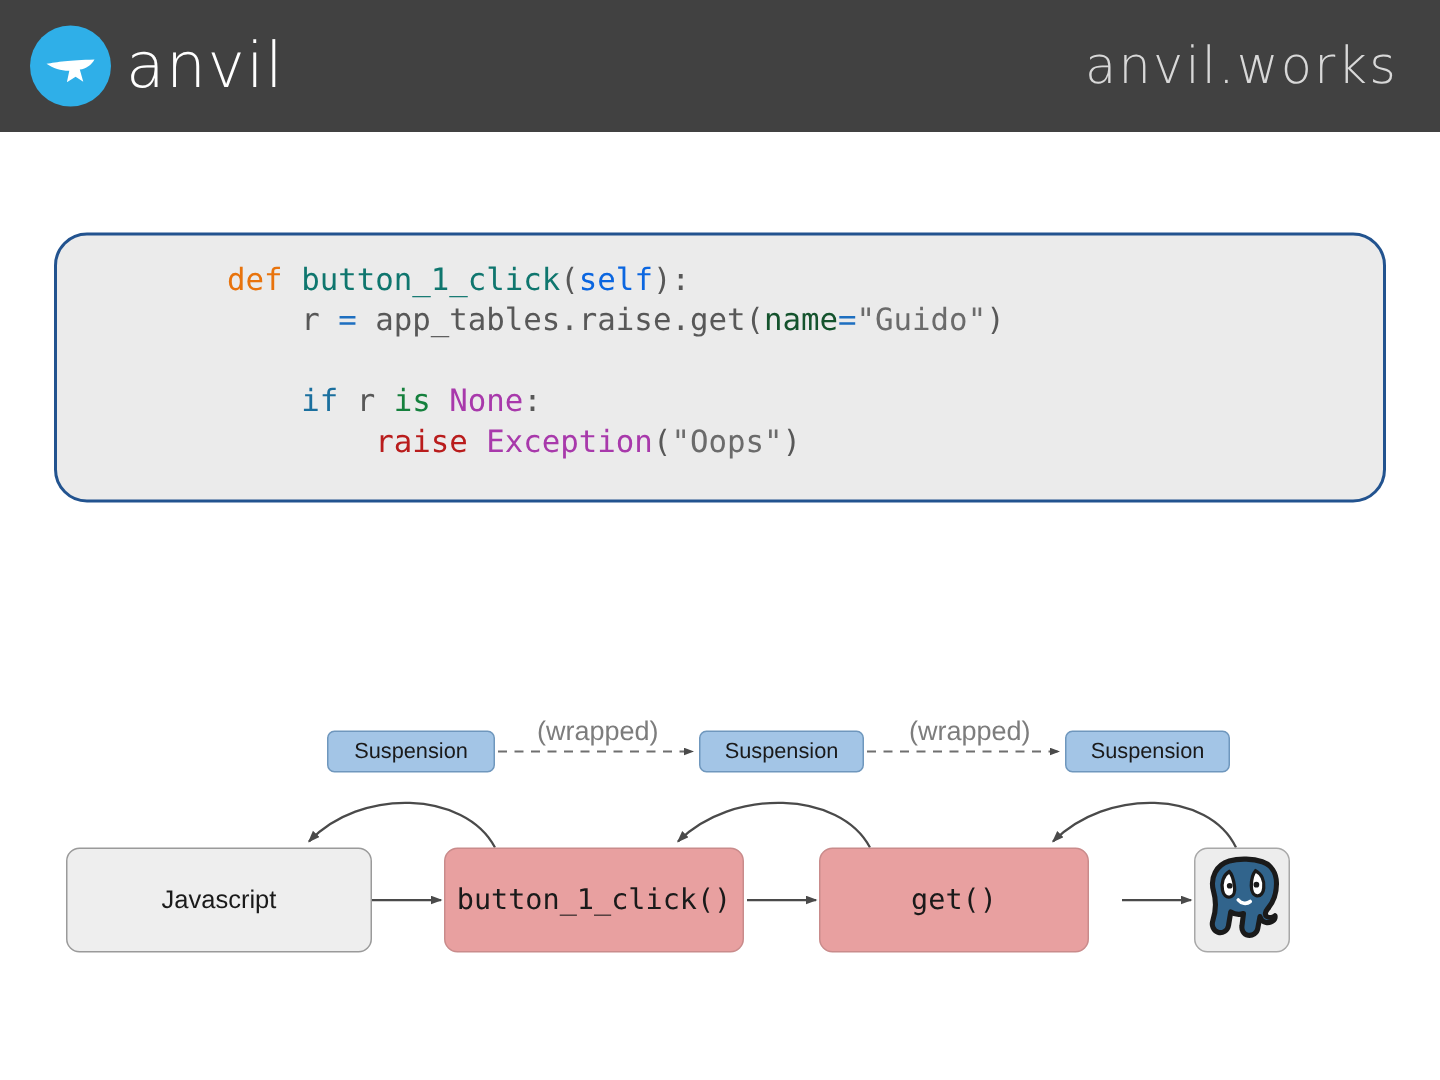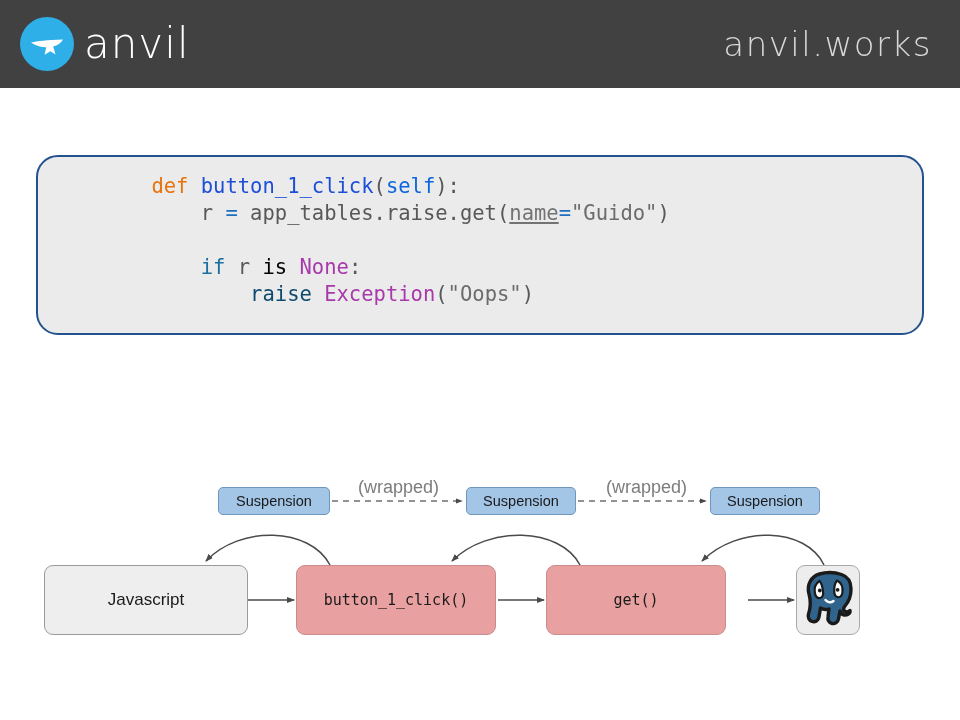--- a/index.html
+++ b/index.html
@@ -105,21 +105,21 @@
     font-size: 14.5px;
     color: #1a1a1a;
     font-family: "Liberation Sans", sans-serif;
   }
   .fn-node {
     height: 70px;
     background: #e8a0a0;
     border: 1px solid #c98b8b;
     border-radius: 9px;
     font-family: "DejaVu Sans Mono", monospace;
-    font-size: 15px;
+    font-size: 19px;
     color: #1a1a1a;
   }
   .js-node {
     height: 70px;
     background: #eeeeee;
     border: 1px solid #9a9a9a;
     border-radius: 9px;
     font-family: "Liberation Sans", sans-serif;
     font-size: 17px;
     color: #1a1a1a;
@@ -151,25 +151,25 @@
         <path d="M11 25.5 C18 24.2 26 23.2 43 22.6 C41 26.4 37.4 28.6 33.2 29.4
                  L35.5 37.5 L30.4 34.2 L24.6 37.8 L26.2 30.2
                  C21 30.3 15.4 28.6 11 25.5 Z" fill="#ffffff"></path>
       </svg>
     </div>
     <div id="logo-wordmark">anvil</div>
   </div>
 </div>
 
 <div id="code-panel">
-  <pre id="code-block">    <span style="color: rgb(232, 115, 12);">def</span><span style="color: rgb(88, 88, 88);"> </span><span style="color: #1d4ed8;">button_1_click</span><span style="color: rgb(88, 88, 88);">(</span><span style="color: rgb(11, 102, 224);">self</span><span style="color: rgb(88, 88, 88);">):</span>
-        <span style="color: rgb(88, 88, 88);">r </span><span style="color: rgb(30, 111, 192);">=</span><span style="color: rgb(88, 88, 88);"> app_tables.raise.get(</span><span style="color: #737373; text-decoration: underline;">name</span><span style="color: rgb(30, 111, 192);">=</span><span style="color: rgb(107, 107, 107);">"Guido"</span><span style="color: rgb(88, 88, 88);">)</span>
-
-        <span style="color: rgb(26, 111, 158);">if</span><span style="color: rgb(88, 88, 88);"> r </span><span style="color: #000000;">is</span><span style="color: rgb(88, 88, 88);"> </span><span style="color: rgb(168, 57, 171);">None</span><span style="color: rgb(88, 88, 88);">:</span>
-            <span style="color: #0c4a6e;">raise</span><span style="color: rgb(88, 88, 88);"> </span><span style="color: rgb(168, 57, 171);">Exception</span><span style="color: rgb(88, 88, 88);">(</span><span style="color: rgb(107, 107, 107);">"Oops"</span><span style="color: rgb(88, 88, 88);">)</span></pre>
+  <pre id="code-block">    <span style="color: rgb(232, 115, 12);">def</span><span style="color: rgb(88, 88, 88);"> </span><span style="color: #0f766e;">button_1_click</span><span style="color: rgb(88, 88, 88);">(</span><span style="color: rgb(11, 102, 224);">self</span><span style="color: rgb(88, 88, 88);">):</span>
+        <span style="color: rgb(88, 88, 88);">r </span><span style="color: rgb(30, 111, 192);">=</span><span style="color: rgb(88, 88, 88);"> app_tables.raise.get(</span><span style="color: #14532d;">name</span><span style="color: rgb(30, 111, 192);">=</span><span style="color: rgb(107, 107, 107);">"Guido"</span><span style="color: rgb(88, 88, 88);">)</span>
+
+        <span style="color: rgb(26, 111, 158);">if</span><span style="color: rgb(88, 88, 88);"> r </span><span style="color: #15803d;">is</span><span style="color: rgb(88, 88, 88);"> </span><span style="color: rgb(168, 57, 171);">None</span><span style="color: rgb(88, 88, 88);">:</span>
+            <span style="color: #b91c1c;">raise</span><span style="color: rgb(88, 88, 88);"> </span><span style="color: rgb(168, 57, 171);">Exception</span><span style="color: rgb(88, 88, 88);">(</span><span style="color: rgb(107, 107, 107);">"Oops"</span><span style="color: rgb(88, 88, 88);">)</span></pre>
 </div>
 
 <div id="diagram">
 
   <svg id="diagram-svg" width="960" height="210" aria-hidden="true">
     <defs>
       <marker id="arrowhead" markerWidth="8" markerHeight="8" refX="7" refY="3" orient="auto" markerUnits="userSpaceOnUse">
         <path d="M0,0 L8,3 L0,6 Z" fill="#4a4a4a"></path>
       </marker>
       <marker id="arrowhead-sm" markerWidth="7" markerHeight="7" refX="6.2" refY="2.6" orient="auto" markerUnits="userSpaceOnUse">

